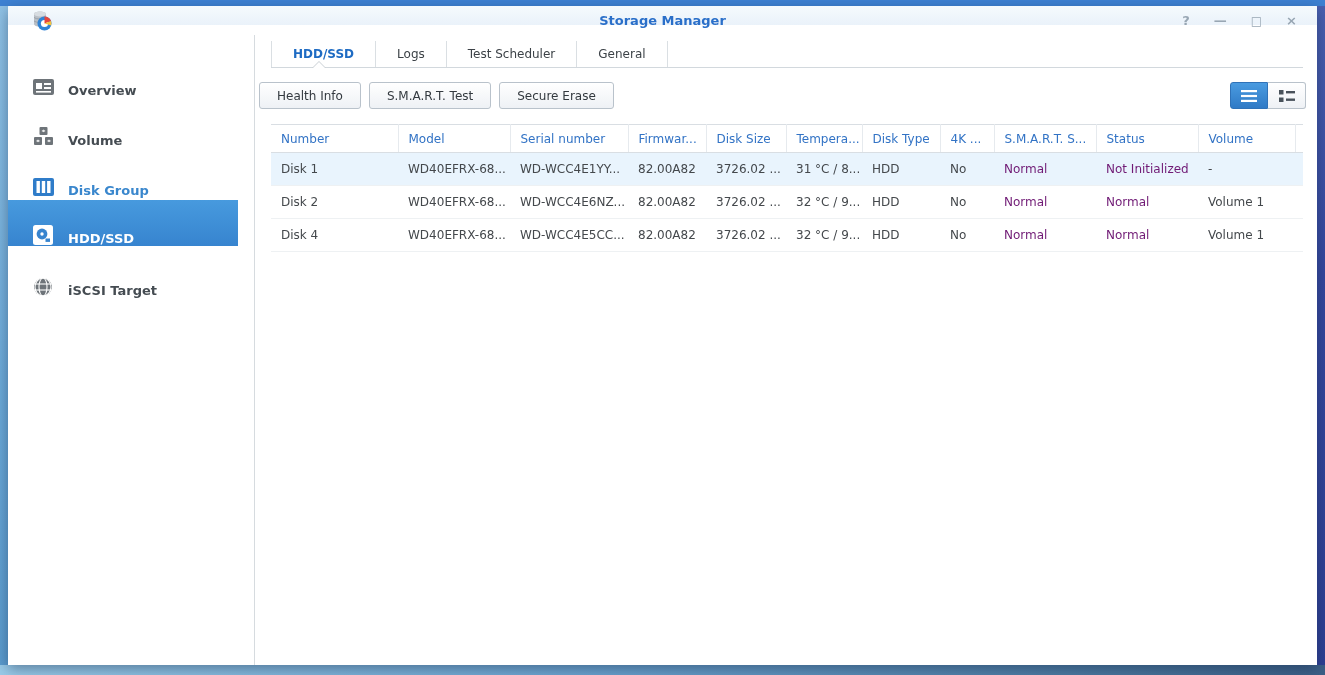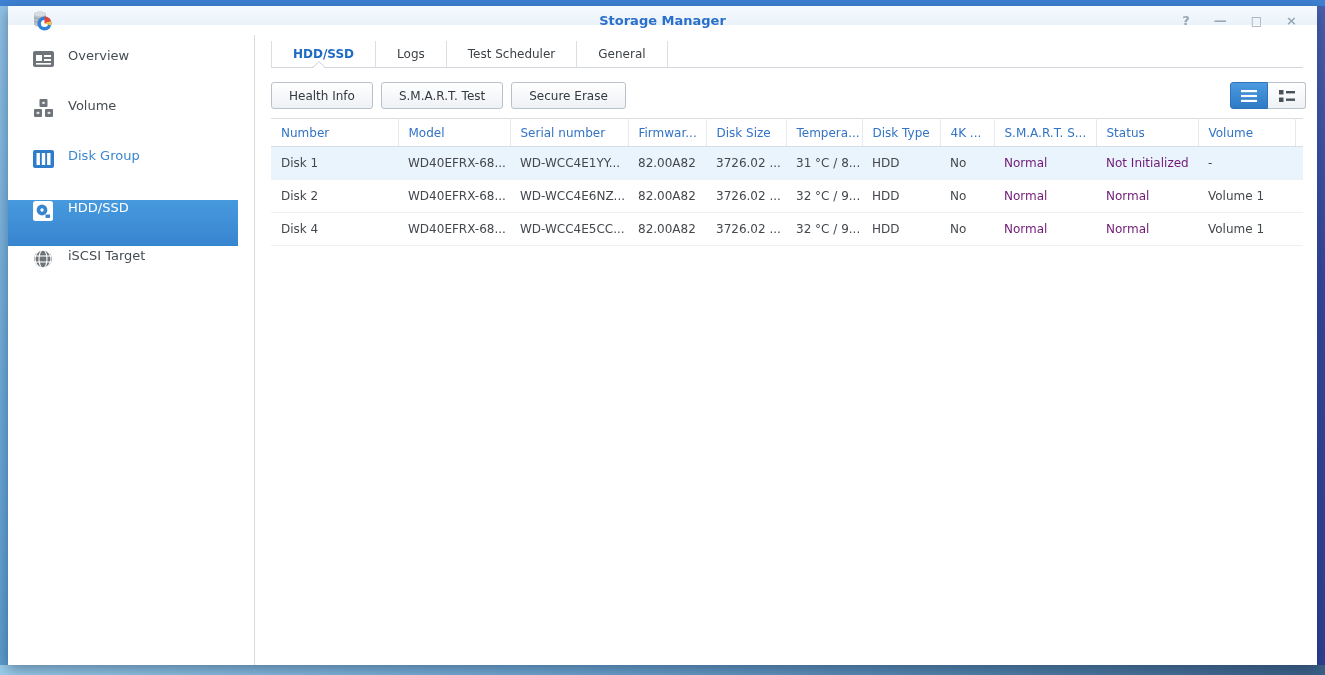--- a/index.html
+++ b/index.html
@@ -22,53 +22,53 @@
   .app-icon { position:absolute; left:22px; top:3px; width:24px; height:24px; }
   .win-title { position:absolute; left:0; right:0; top:0; height:29px; line-height:29px; text-align:center;
                font-size:13px; font-weight:bold; color:#2a6fc9; }
   .win-controls { position:absolute; right:20px; top:0; height:29px; display:flex; align-items:center; gap:24px; }
   .win-controls span { color:#98a6b3; font-size:13px; font-weight:bold; cursor:default; line-height:1; }
   .win-controls .glyph-max { font-size:12px; }
 
   
   .sidebar { position:absolute; left:0; top:29px; bottom:0; width:247px; background:#fff;
              border-right:1px solid #d6dbdf; padding-top:13px; }
-  .side-item { height:50px; display:flex; align-items:flex-start; gap:14px; padding-left:24px;
-               font-size:13px; color:#454c52; cursor:pointer; }
+  .side-item { height:50px; display:flex; align-items:flex-end; gap:14px; padding-left:24px;
+               font-size:13px; color:#454c52; cursor:pointer;font-weight:bold; }
   .side-item .ico { width:22px; height:22px; display:flex; align-items:center; justify-content:center; flex:0 0 22px; }
   .side-item.link { color:#3a87cd; }
   .side-item.selected { background:linear-gradient(180deg,#479ade,#3784cf); color:#fff; height:46px;
                         margin:2px 16px 2px 0; }
 
   
   .content { position:absolute; left:247px; top:29px; right:0; bottom:0; background:#fff; }
 
   
   .tabs { position:absolute; left:16px; top:6px; height:27px; display:flex; }
   .tab { padding:0 21px; line-height:26px; font-size:12px; color:#3c4247; border-right:1px solid #dadfe3; cursor:pointer; background:#fff; }
   .tab:first-child { border-left:1px solid #dadfe3; }
   .tab.active { color:#1e6bc3; font-weight:bold; }
   .tab-line { position:absolute; left:16px; right:14px; top:32px; height:1px; background:#d2d8dd; }
   .tab-notch { position:absolute; top:33px; left:0; width:0; height:0; }
   .tab-notch.outer { border-left:7px solid transparent; border-right:7px solid transparent; border-bottom:7px solid #c9cfd4; transform:translate(-7px,-7px); }
   .tab-notch.inner { border-left:6px solid transparent; border-right:6px solid transparent; border-bottom:6px solid #ffffff; transform:translate(-6px,-6px); }
 
   
-  .toolbar { position:absolute; left:16px; top:47px; display:flex; gap:8px; }
+  .toolbar { position:absolute; left:4px; top:47px; display:flex; gap:8px; }
   .btn { height:27px; padding:0 17px; font-size:12px; color:#33393f; border:1px solid #b9c2cb; border-radius:3px;
          background:linear-gradient(180deg,#ffffff,#eef1f5); cursor:pointer; font-family:inherit; }
   .view-toggle { position:absolute; right:11px; top:47px; display:flex; }
   .vbtn { width:38px; height:27px; border:1px solid #b9c2cb; background:linear-gradient(180deg,#ffffff,#eef1f5);
           display:flex; align-items:center; justify-content:center; cursor:pointer; }
   .vbtn.first { border-radius:3px 0 0 3px; }
   .vbtn.last  { border-radius:0 3px 3px 0; border-left:none; }
   .vbtn.active { background:linear-gradient(180deg,#4a9be0,#2f7ac6); border-color:#2f72b8; }
 
   
-  .grid { position:absolute; left:16px; top:83px; width:1032px; border-collapse:collapse; table-layout:fixed; }
+  .grid { position:absolute; left:16px; top:89px; width:1032px; border-collapse:collapse; table-layout:fixed; }
   .grid th { height:28px; font-size:12px; font-weight:normal; color:#3273c5; text-align:left; padding:0 0 0 10px;
              border-top:1px solid #d9dee3; border-bottom:1px solid #d9dee3; border-right:1px solid #e6eaee;
              white-space:nowrap; overflow:hidden; }
   .grid th:last-child { border-right:none; }
   .grid td { height:33px; font-size:12px; color:#44484c; padding:0 0 0 10px; border-bottom:1px solid #eef1f3;
              white-space:nowrap; overflow:hidden; }
   .grid tr.hl td { background:#e9f4fd; }
   .grid td.green { color:#701a75; }
 
   svg { display:block; }

